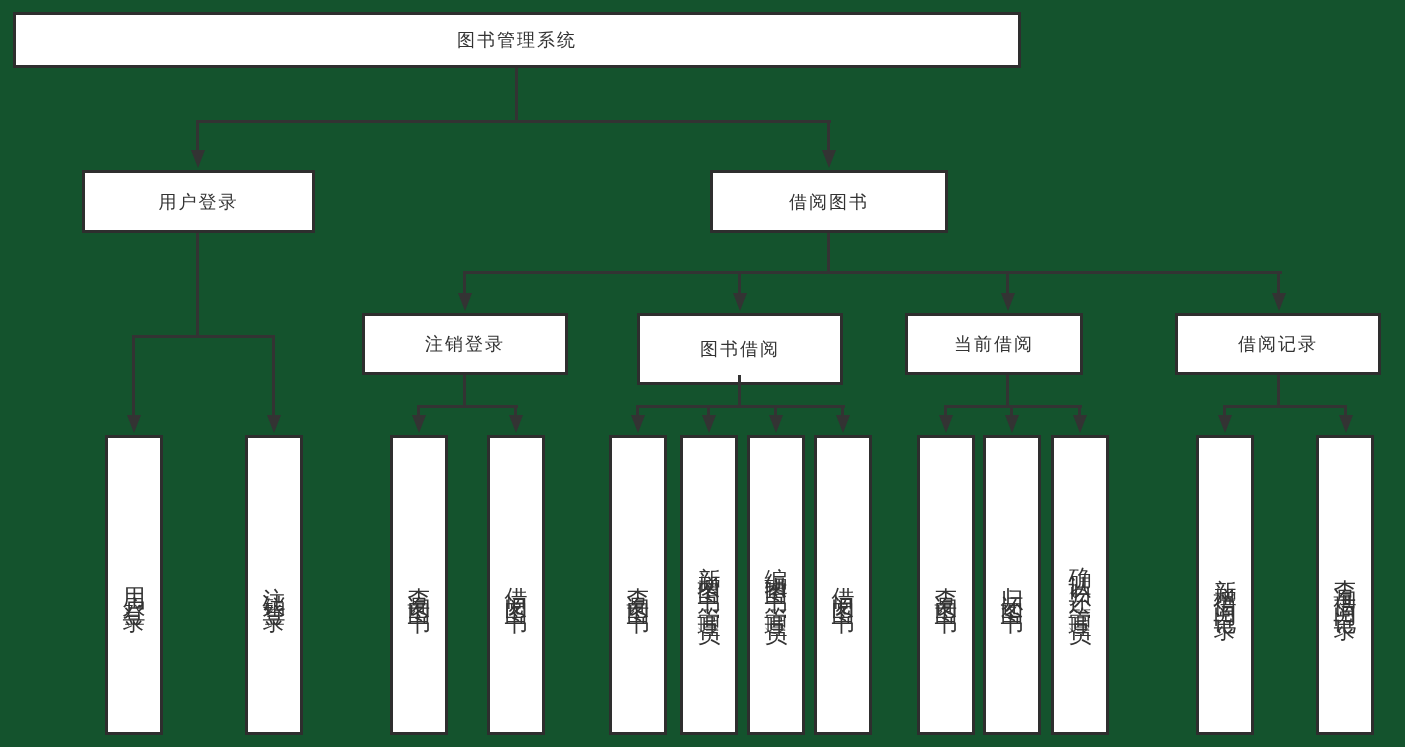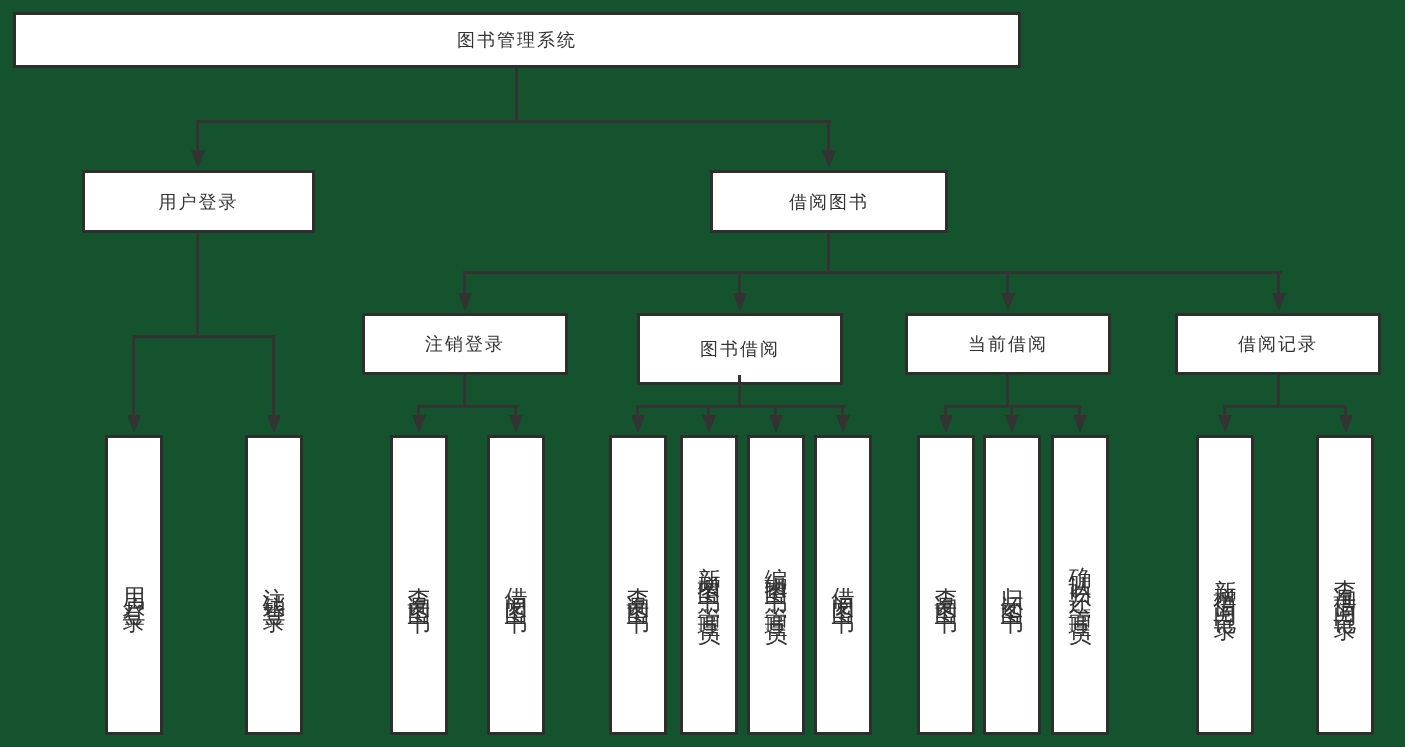--- a/index.html
+++ b/index.html
@@ -90,21 +90,21 @@
   <div class="arrow" style="left:1001px;top:293px;"></div>
   <div class="vline" style="left:1277px;top:271px;height:22px;"></div>
   <div class="arrow" style="left:1272px;top:293px;"></div>
 
   <div class="node hnode" style="left:362px;top:313px;width:206px;height:62px;">
     <span>注销登录</span>
   </div>
   <div class="node hnode" style="left:637px;top:313px;width:206px;height:72px;">
     <span>图书借阅</span>
   </div>
-  <div class="node hnode" style="left:905px;top:313px;width:206px;height:62px;align-items:center;">
+  <div class="node hnode" style="left:905px;top:313px;width:178px;height:62px;align-items:center;">
     <span>当前借阅</span>
   </div>
   <div class="node hnode" style="left:1175px;top:313px;width:206px;height:62px;">
     <span>借阅记录</span>
   </div>
 
   <div class="vline" style="left:463px;top:375px;height:32px;"></div>
   <div class="hline" style="left:417px;top:405px;width:101px;"></div>
   <div class="vline" style="left:417px;top:405px;height:10px;"></div>
   <div class="arrow" style="left:412px;top:415px;"></div>

